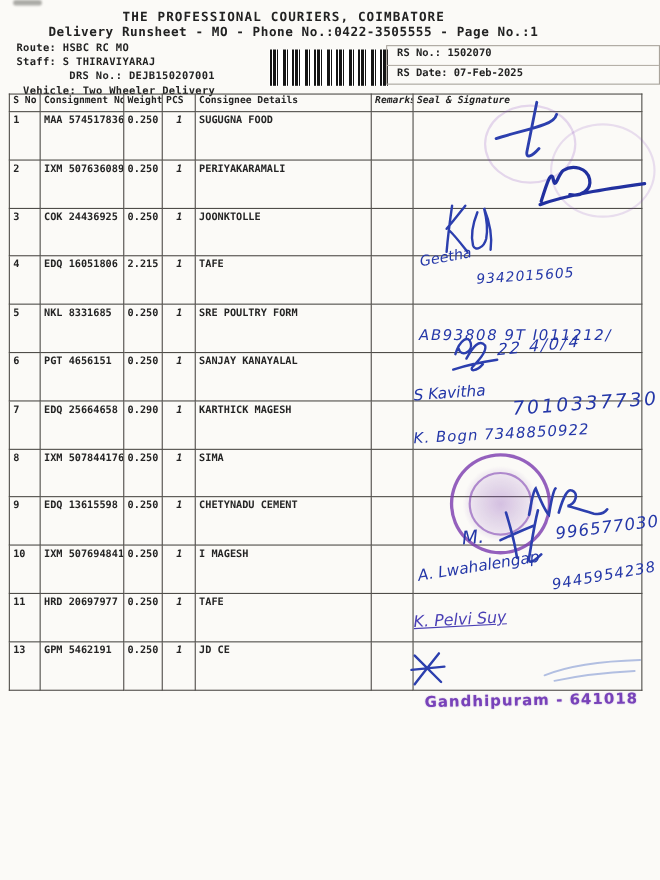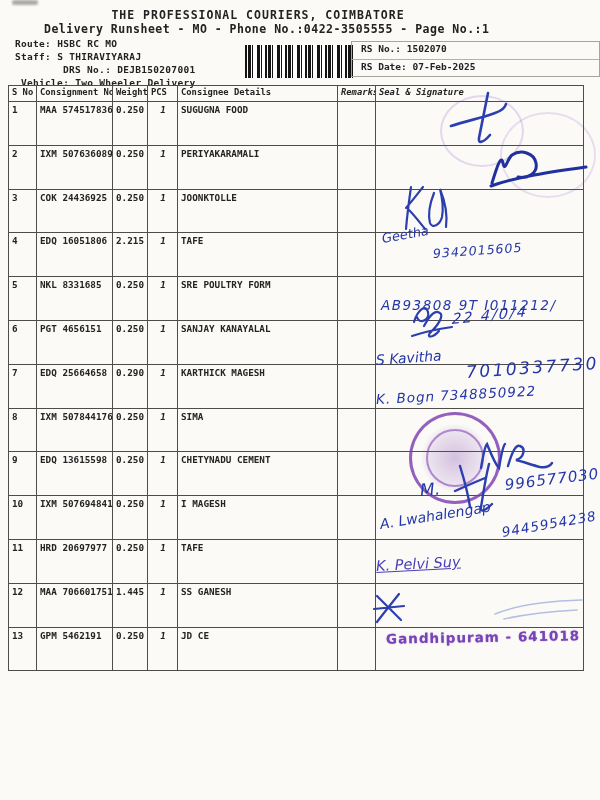--- a/index.html
+++ b/index.html
@@ -204,29 +204,20 @@
     <tr>
       <td>11</td>
       <td>HRD 20697977</td>
       <td>0.250</td>
       <td class="c">1</td>
       <td class="consignee">TAFE</td>
       <td></td>
       <td></td>
     </tr>
 
-    <tr>
-      <td>12</td>
-      <td>MAA 706601751</td>
-      <td>1.445</td>
-      <td class="c">1</td>
-      <td class="consignee">SS GANESH</td>
-      <td></td>
-      <td></td>
-    </tr>
 
     <tr>
       <td>13</td>
       <td>GPM 5462191</td>
       <td>0.250</td>
       <td class="c">1</td>
       <td class="consignee">JD CE</td>
       <td></td>
       <td></td>
     </tr>

